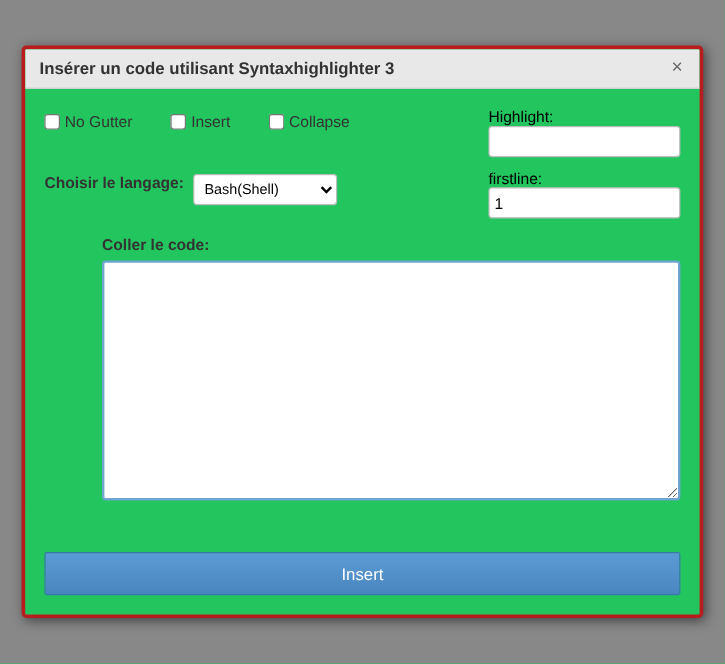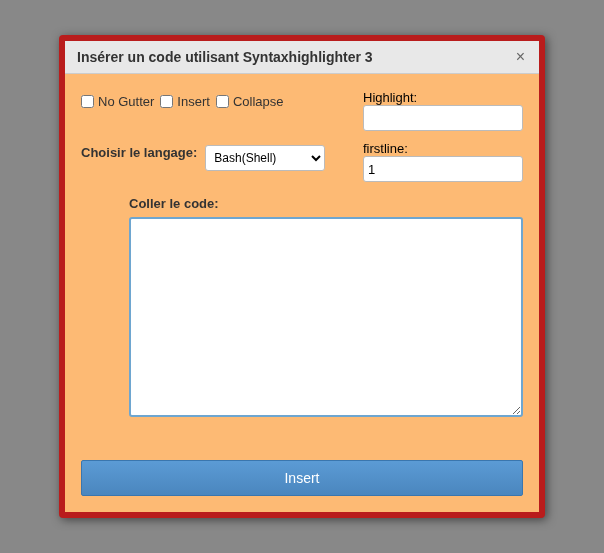--- a/index.html
+++ b/index.html
@@ -8,23 +8,23 @@
       background: #888;
       display: flex;
       align-items: center;
       justify-content: center;
       min-height: 100vh;
       font-family: Arial, sans-serif;
       font-size: 13px;
     }
 
     .dialog {
-      width: 486px;
-      background: #fdba74;
-      border: 6px solid #b91c1c;
+      width: 568px;
+      background: #22c55e;
+      border: 3px solid #b91c1c;
       border-radius: 4px;
       box-shadow: 2px 2px 10px rgba(0,0,0,0.5);
       overflow: hidden;
     }
 
     .dialog-header {
       background: #e8e8e8;
       border-bottom: 1px solid #ccc;
       padding: 8px 12px;
       display: flex;
@@ -131,21 +131,21 @@
 
     .top-section {
       display: flex;
       align-items: flex-start;
       margin-bottom: 10px;
     }
 
     .left-checks {
       display: flex;
       align-items: center;
-      gap: 6px;
+      gap: 32px;
       padding-top: 4px;
     }
 
     .right-highlight {
       margin-left: auto;
       display: flex;
       flex-direction: column;
     }
 
     .middle-section {

